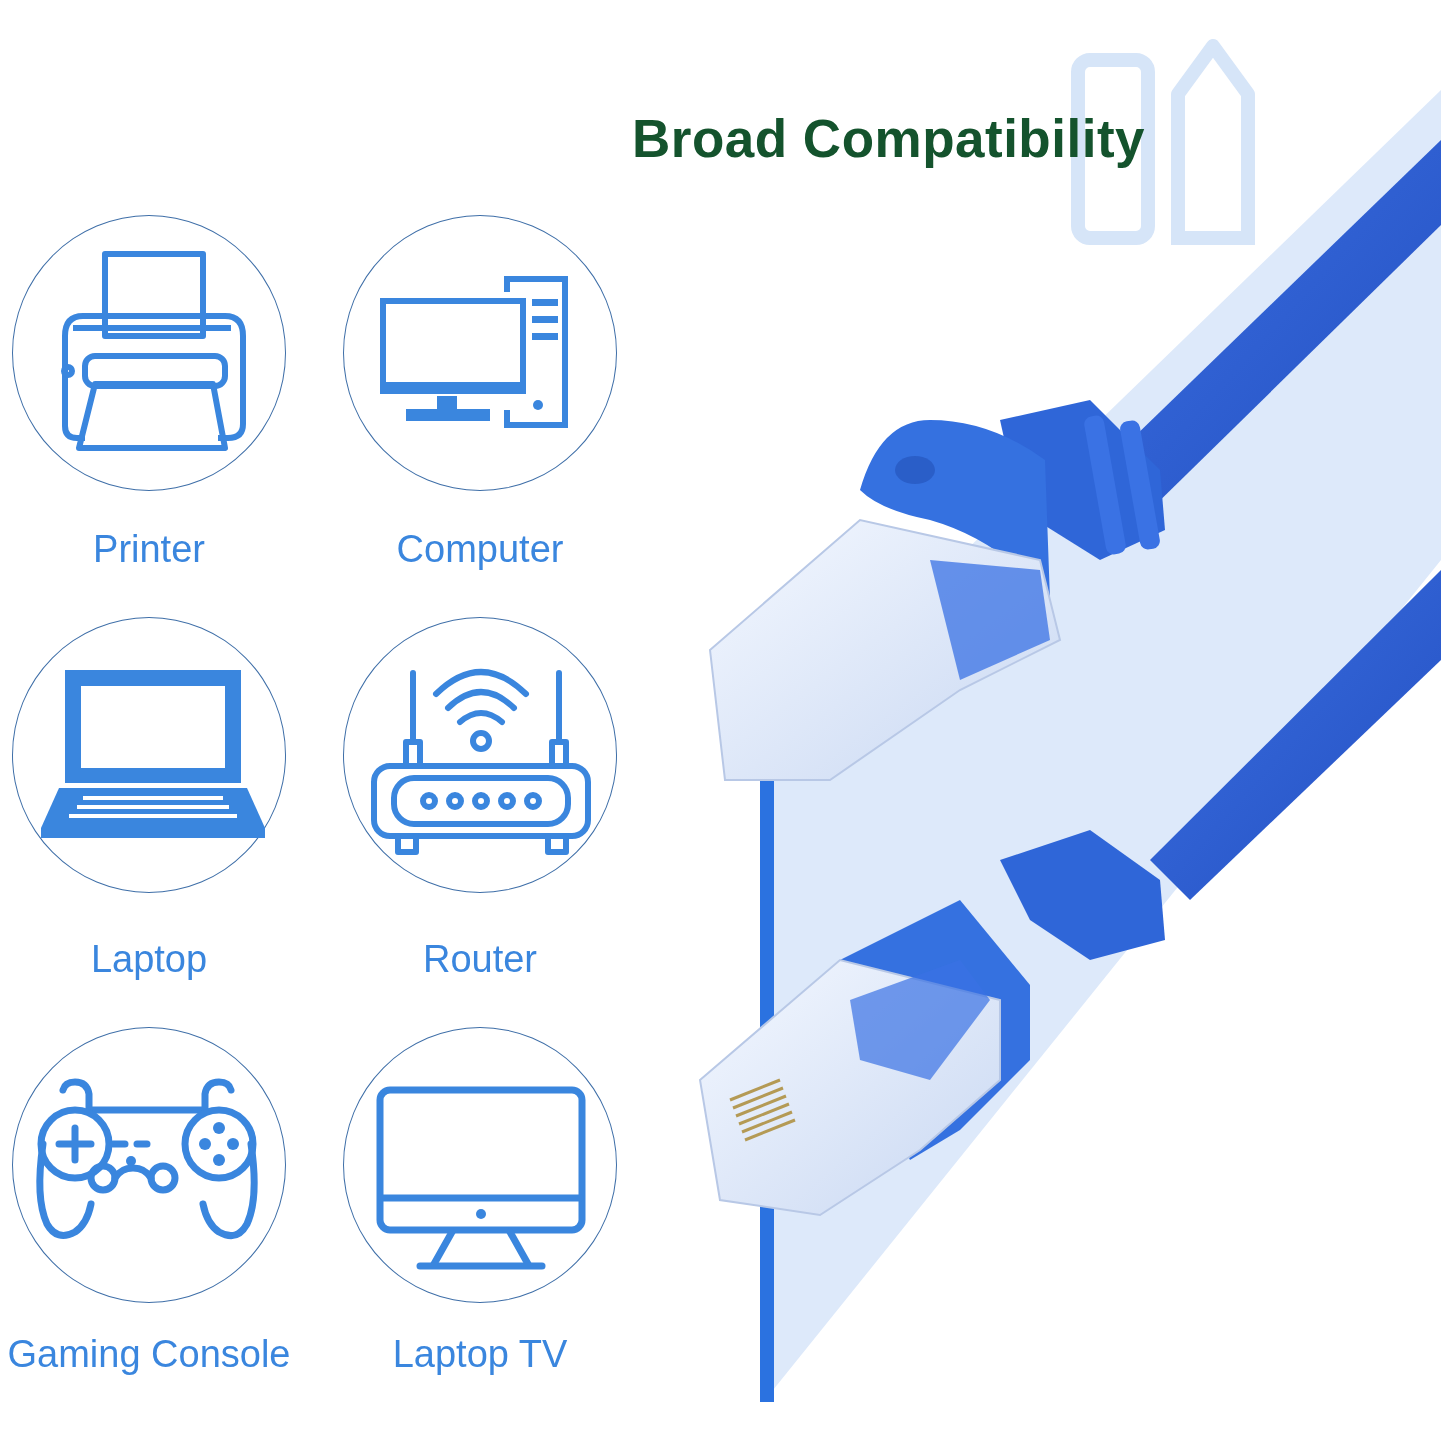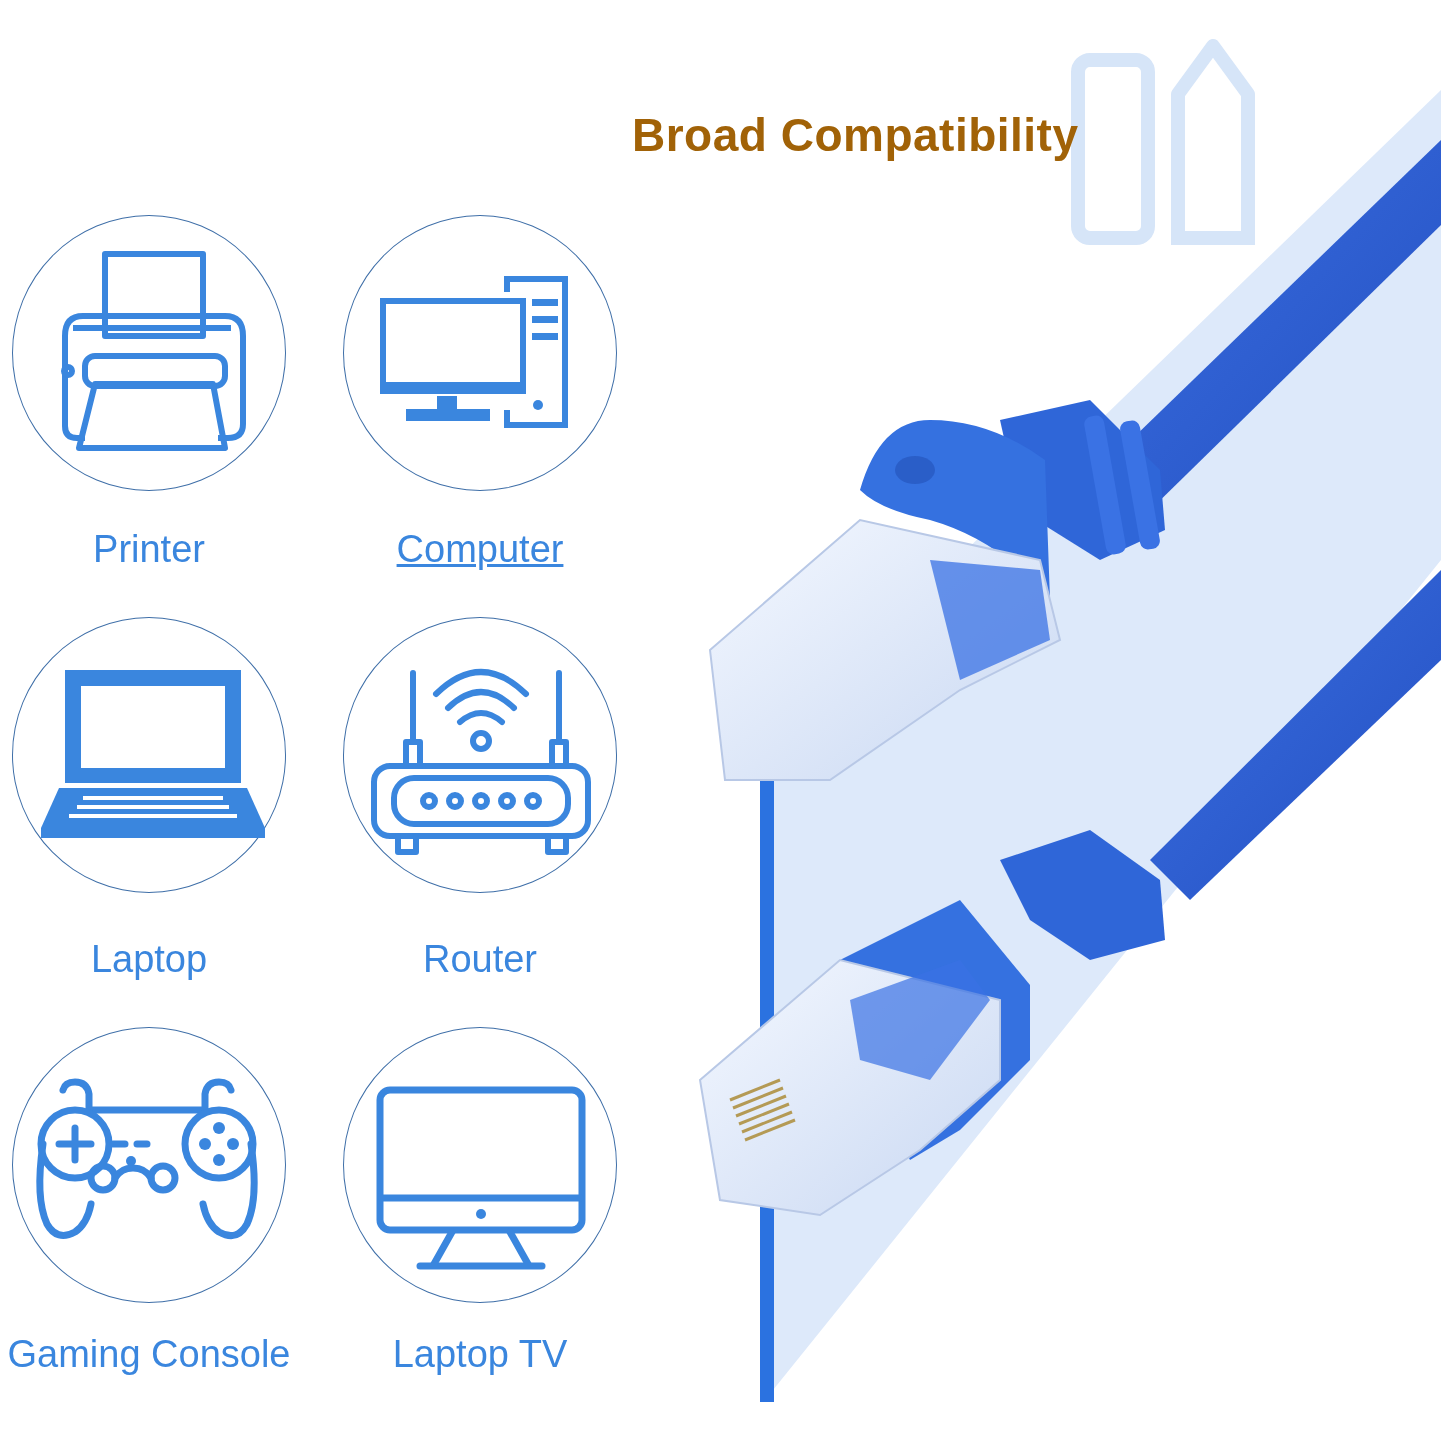--- a/index.html
+++ b/index.html
@@ -1,17 +1,17 @@
 <!DOCTYPE html>
 <html><head>
 <meta charset="utf-8">
 <style>
   html,body{margin:0;padding:0;}
   body{width:1441px;height:1441px;position:relative;overflow:hidden;background:#ffffff;font-family:"Liberation Sans",sans-serif;}
-  .title{position:absolute;left:632px;top:108px;font-size:46px;font-weight:bold;color:#a16207;letter-spacing:0.5px;z-index:3;white-space:nowrap;}
+  .title{position:absolute;left:632px;top:108px;font-size:53px;font-weight:bold;color:#14532d;letter-spacing:0.5px;z-index:3;white-space:nowrap;}
   .watermark{position:absolute;left:1068px;top:34px;z-index:2;}
   .panel{position:absolute;left:0;top:0;z-index:0;}
   .cables{position:absolute;left:0;top:0;z-index:1;}
   .circle{position:absolute;width:274px;height:276px;border:1.5px solid #3f6fa8;border-radius:50%;box-sizing:border-box;background:#fff;z-index:4;}
   .circle svg{position:absolute;left:0;top:0;}
   .label{position:absolute;width:340px;text-align:center;font-size:38px;color:#3a86de;z-index:4;white-space:nowrap;}
 </style>
 </head>
 <body>
 
@@ -87,21 +87,21 @@
       <rect x="93" y="180" width="20" height="16"></rect>
       <rect x="62" y="193" width="84" height="12"></rect>
       <path d="M160,60 L160,76 L166,76 L166,66 L218,66 L218,206 L166,206 L166,194 L160,194 L160,212 L224,212 L224,60 Z"></path>
       <rect x="188" y="83" width="26" height="7"></rect>
       <rect x="188" y="100" width="26" height="7"></rect>
       <rect x="188" y="117" width="26" height="7"></rect>
       <circle cx="194" cy="189" r="5"></circle>
     </g>
   </svg>
 </div>
-<div class="label" style="left:310px;top:528px;text-decoration:underline;">Computer</div>
+<div class="label" style="left:310px;top:528px;">Computer</div>
 
 <div class="circle" style="left:12px;top:617px;">
   <svg width="274" height="276" viewBox="0 0 274 276">
     <g fill="#3a86de">
       <path d="M52,52 L228,52 L228,165 L52,165 Z M68,68 L68,150 L212,150 L212,68 Z" fill-rule="evenodd"></path>
       <polygon points="46,170 234,170 252,210 28,210"></polygon>
       <rect x="28" y="210" width="224" height="10"></rect>
     </g>
     <g fill="#fff">
       <rect x="70" y="178" width="140" height="4"></rect>

